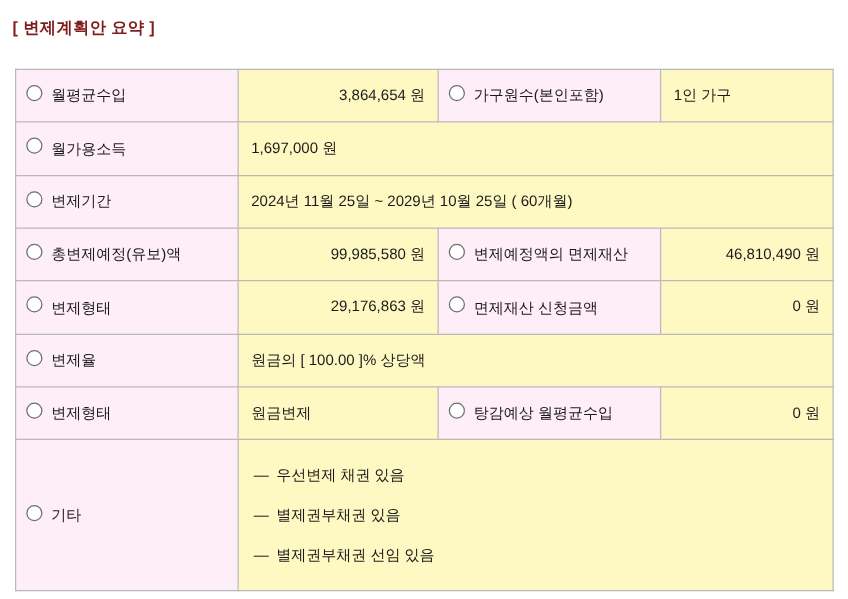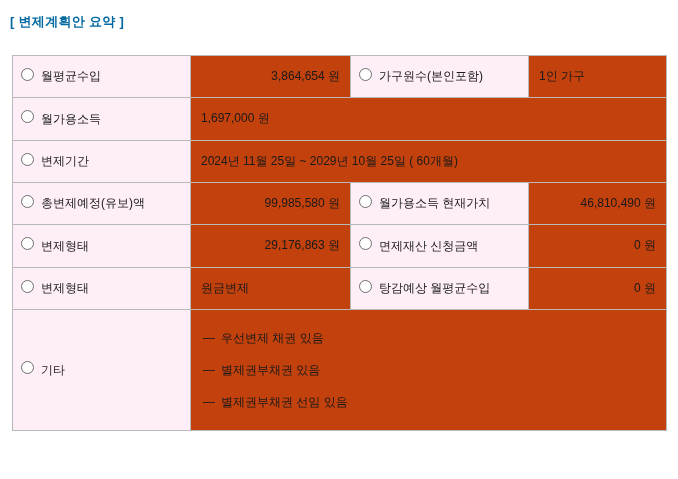--- a/index.html
+++ b/index.html
@@ -22,21 +22,21 @@
     box-sizing: border-box;
     padding: 0;
   }
   .doc-title {
     position: absolute;
     left: 10px;
     top: 13px;
     font-size: 13px;
     font-weight: bold;
     letter-spacing: 0.3px;
-    color: #0369a1;
+    color: #7f1d1d;
     white-space: nowrap;
   }
   table.summary {
     position: absolute;
     left: 12px;
     top: 55px;
     width: 654px;
     border-collapse: collapse;
     table-layout: fixed;
   }
@@ -60,21 +60,21 @@
     border-radius: 50%;
     margin-right: 7px;
     vertical-align: -1px;
     background: #ffffff;
   }
   td.label .ltext {
     display: inline-block;
     vertical-align: middle;
   }
   td.value {
-    background: #c2410c;
+    background: #fef9c3;
   }
   td.value.right {
     text-align: right;
     padding-right: 10px;
   }
   td.value.left {
     text-align: left;
     padding-left: 10px;
   }
   .etc-label {
@@ -142,36 +142,42 @@
         </td>
         <td class="value left" colspan="3">2024년 11월 25일 ~ 2029년 10월 25일 ( 60개월)</td>
       </tr>
 
       <tr>
         <td class="label">
           <span class="bullet"></span><span class="ltext">총변제예정(유보)액</span>
         </td>
         <td class="value right">99,985,580 원</td>
         <td class="label">
-          <span class="bullet"></span><span class="ltext">월가용소득 현재가치</span>
+          <span class="bullet"></span><span class="ltext">변제예정액의 면제재산</span>
         </td>
         <td class="value right">46,810,490 원</td>
       </tr>
 
       <tr>
         <td class="label">
           <span class="bullet"></span><span class="ltext">변제형태</span>
         </td>
         <td class="value right">29,176,863 원</td>
         <td class="label">
           <span class="bullet"></span><span class="ltext">면제재산 신청금액</span>
         </td>
         <td class="value right">0 원</td>
       </tr>
 
+      <tr>
+        <td class="label">
+          <span class="bullet"></span><span class="ltext">변제율</span>
+        </td>
+        <td class="value left" colspan="3">원금의 [ 100.00 ]% 상당액</td>
+      </tr>
 
       <tr>
         <td class="label">
           <span class="bullet"></span><span class="ltext">변제형태</span>
         </td>
         <td class="value left">원금변제</td>
         <td class="label">
           <span class="bullet"></span><span class="ltext">탕감예상 월평균수입</span>
         </td>
         <td class="value right">0 원</td>

